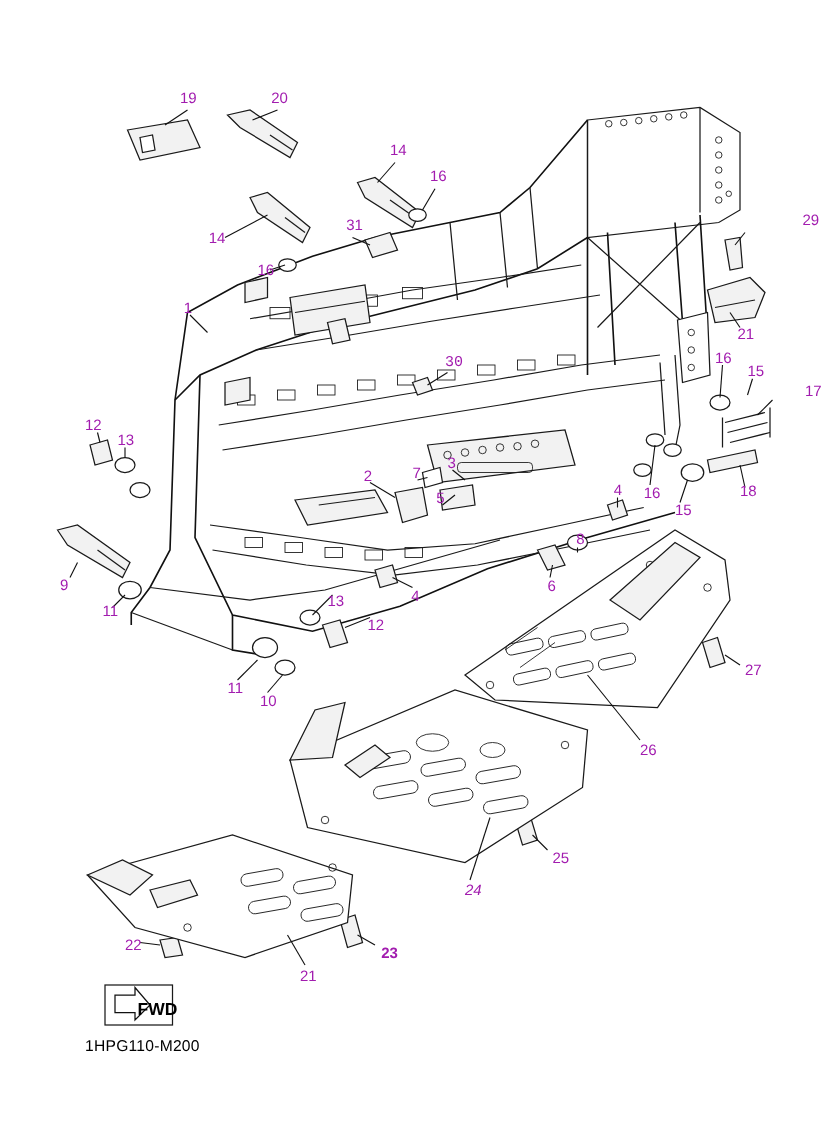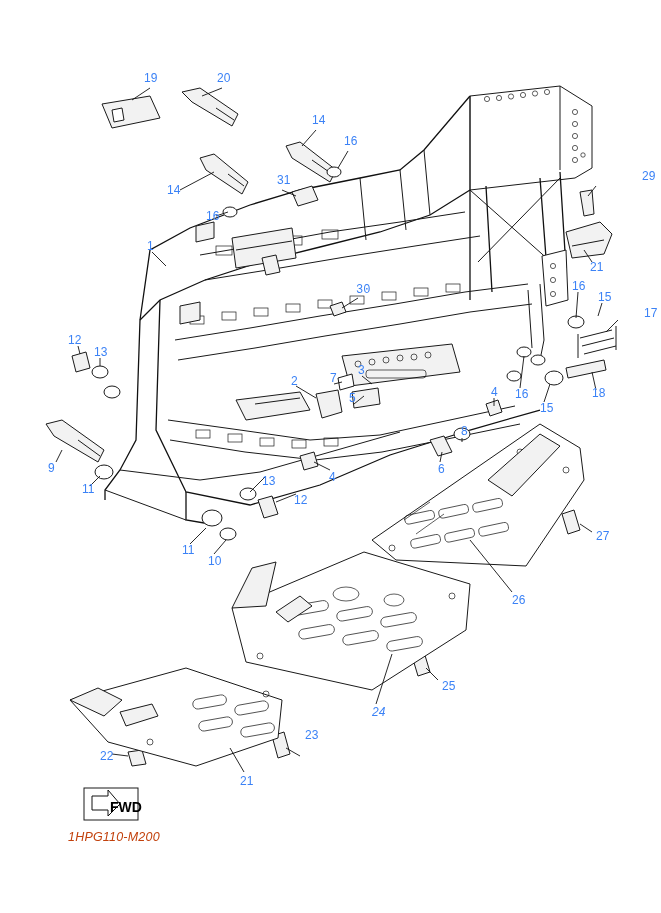--- a/index.html
+++ b/index.html
@@ -24,32 +24,31 @@
   svg.art {
     position: absolute;
     left: 0; top: 0;
     width: 661px;
     height: 913px;
   }
   .callout {
     position: absolute;
     font-size: 12px;
     font-family: "Liberation Sans", sans-serif;
-    color: #3b82f6;
+    color: #a21caf;
     line-height: 12px;
     white-space: nowrap;
     user-select: none;
   }
   .partcode {
     position: absolute;
     font-size: 12.5px;
     font-family: "Liberation Sans", sans-serif;
     letter-spacing: 0.2px;
-    color: #c2410c;
-    font-style: italic;
+    color: #000000;
   }
   .fwd-label {
     position: absolute;
     font-size: 14px;
     font-weight: bold;
     font-family: "Liberation Sans", sans-serif;
     color: #000;
   }
   .stroke-thin { fill: none; stroke: #1a1a1a; stroke-width: 1; }
   .stroke-med  { fill: none; stroke: #111; stroke-width: 1.3; }
@@ -357,19 +356,19 @@
   <div class="callout" style="left:329px;top:471px;">4</div>
   <div class="callout" style="left:438px;top:463px;">6</div>
   <div class="callout" style="left:461px;top:425px;">8</div>
   <div class="callout" style="left:182px;top:544px;">11</div>
   <div class="callout" style="left:208px;top:555px;">10</div>
   <div class="callout" style="left:596px;top:530px;">27</div>
   <div class="callout" style="left:512px;top:594px;">26</div>
   <div class="callout" style="left:442px;top:680px;">25</div>
   <div class="callout" style="left:372px;top:706px;font-style:italic;">24</div>
   <div class="callout" style="left:100px;top:750px;">22</div>
-  <div class="callout" style="left:305px;top:729px;">23</div>
+  <div class="callout" style="left:305px;top:756px;font-weight:bold;">23</div>
   <div class="callout" style="left:240px;top:775px;">21</div>
 
   <div class="fwd-label" style="left:110px;top:799px;">FWD</div>
 
   <div class="partcode" style="left:68px;top:830px;">1HPG110-M200</div>
 </div>
 
 </body></html>

